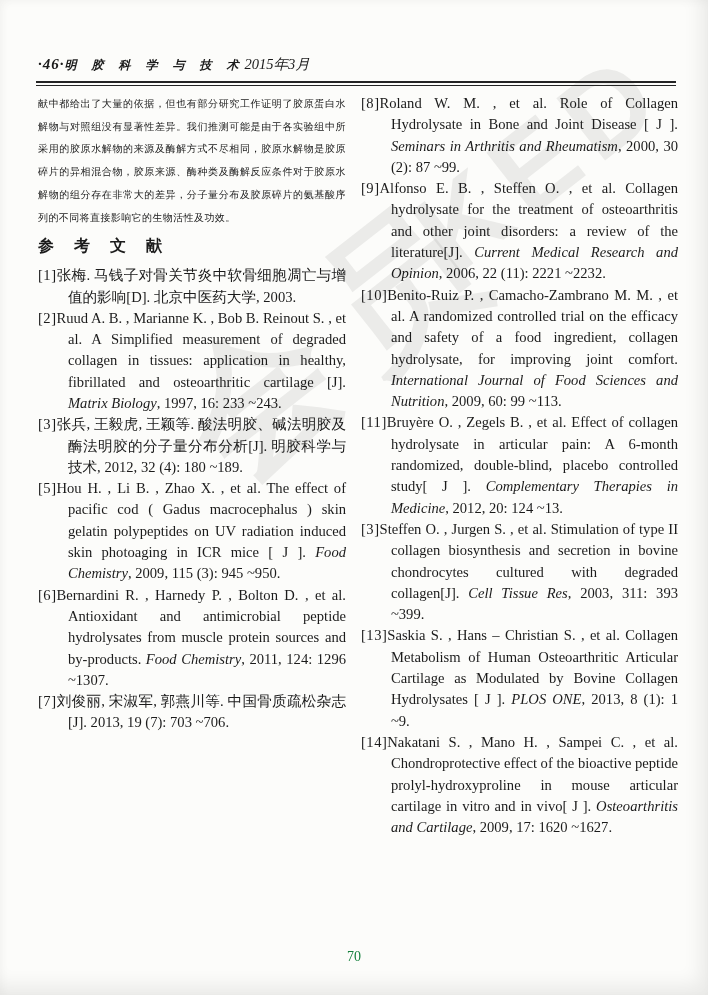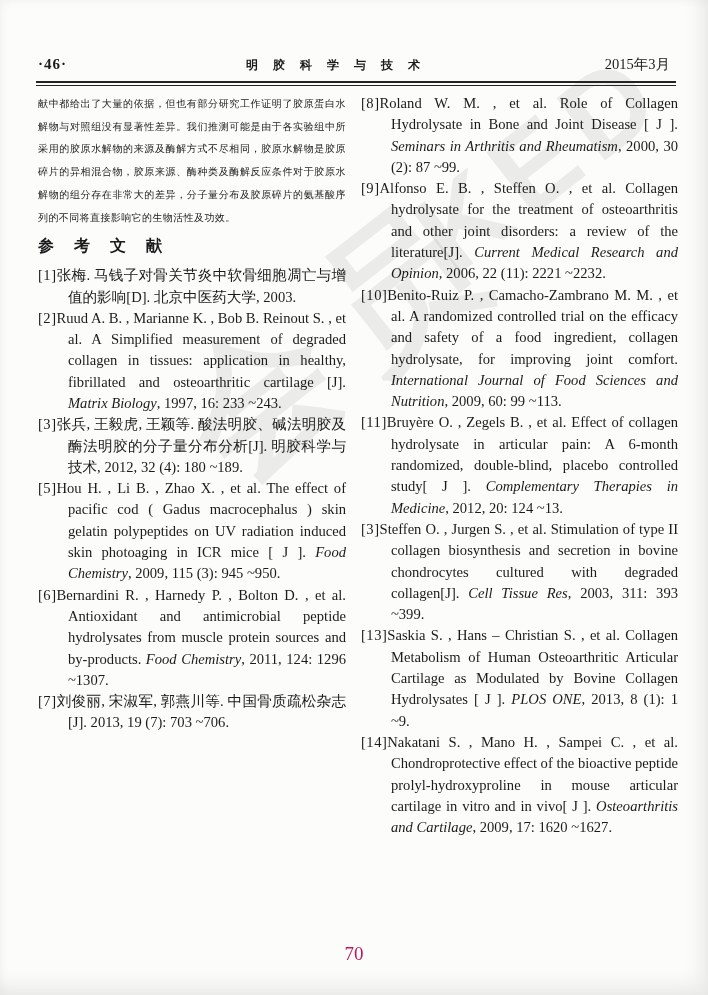--- a/index.html
+++ b/index.html
@@ -22,22 +22,23 @@
     color:rgba(125,125,125,0.13);
     pointer-events:none;
     white-space:nowrap;
     z-index:0;
   }
   .wm-cn{top:235px;left:165px;font-size:150px;letter-spacing:26px;}
   .wm-en{top:95px;left:400px;font-size:115px;letter-spacing:12px;}
   
   header{
     position:absolute;top:55px;left:38px;right:38px;
-    display:flex;justify-content:space-between;align-items:baseline;
+    display:flex;align-items:baseline;
     z-index:2;
+    font-style:italic;
   }
   .hdr-page{font-size:15px;font-weight:bold;letter-spacing:1px;}
   .hdr-title{font-size:12px;font-weight:bold;letter-spacing:6px;}
   .hdr-date{font-size:14.5px;}
   .header-rule{
     position:absolute;top:81px;left:36px;right:32px;height:2px;
     border-top:2.5px solid #242424;border-bottom:1px solid #242424;
     z-index:2;
   }
   
@@ -65,21 +66,21 @@
     font-size:14.6px;line-height:21.3px;
     text-align:justify;
   }
   .ref i{}
   .ref .ref-num{letter-spacing:0.5px;}
   
   footer{
     position:absolute;bottom:30px;left:0;right:0;
     text-align:center;z-index:2;
   }
-  .ftr-page{font-size:19px;color:#be185d;}
+  .ftr-page{font-size:14px;color:#15803d;}
 </style>
 </head>
 <body>
 
 <div class="page">
 
   <div class="watermark wm-cn">会员</div>
   <div class="watermark wm-en">KED</div>
 
   <header>

